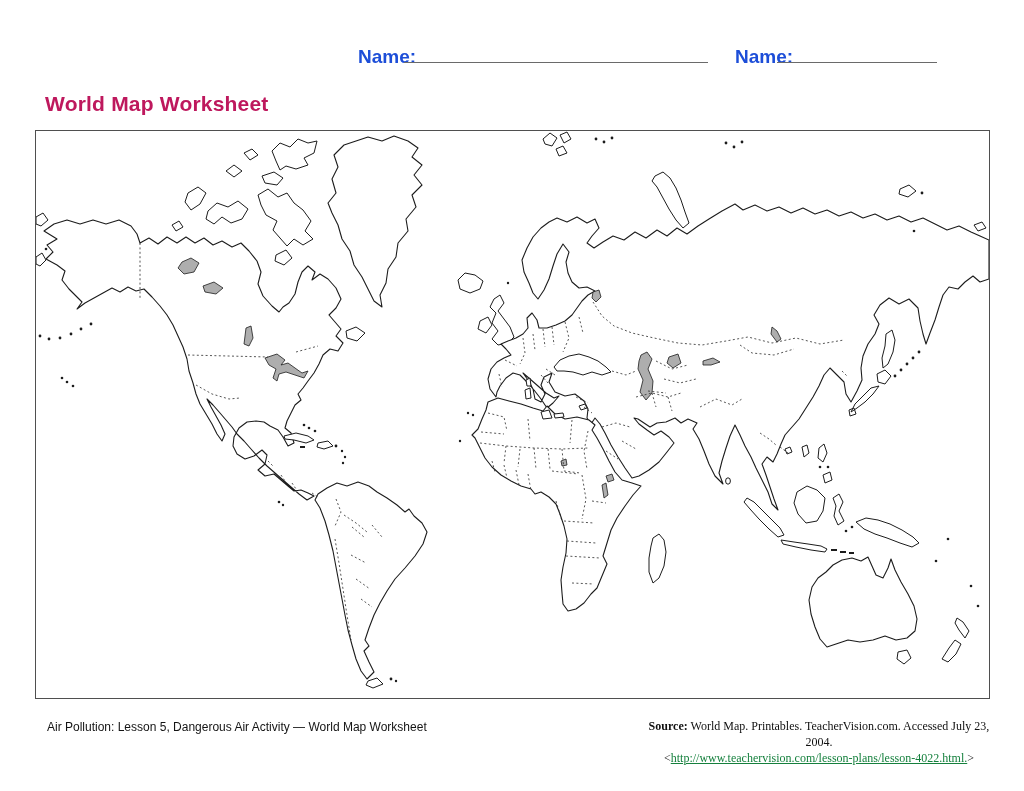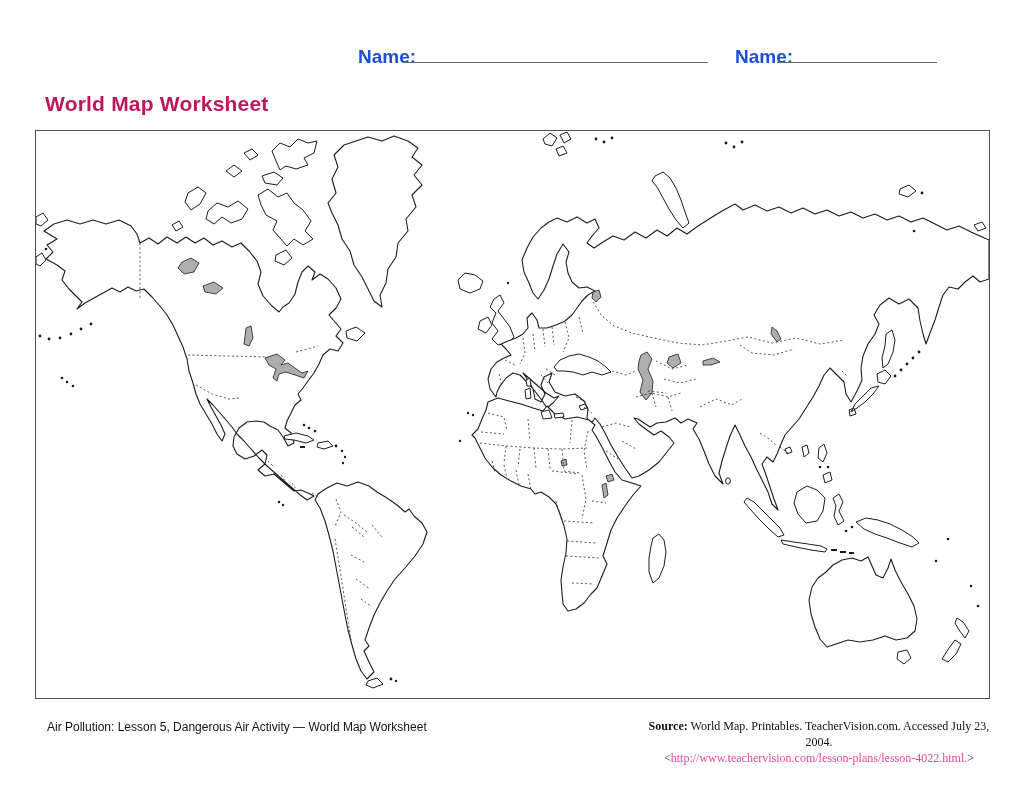--- a/index.html
+++ b/index.html
@@ -14,21 +14,21 @@
   #name-line{left:404px;top:48px;width:304px;}
   #date-label{left:735px;top:46px;}
   #date-line{left:777px;top:48px;width:160px;}
   #page-title{position:absolute;left:45px;top:92px;margin:0;font-size:21px;font-weight:bold;color:#be185d;letter-spacing:0.2px;}
   #map-frame{position:absolute;left:35px;top:130px;width:953px;height:567px;border:1px solid #4f4f4f;background:#fff;}
   #map-frame svg{display:block;}
   #footer-left{position:absolute;left:47px;top:720px;font-size:12px;color:#141414;}
   #footer-right{position:absolute;left:640px;top:718px;width:358px;text-align:center;
     font-family:"Liberation Serif","DejaVu Serif",serif;font-size:12px;line-height:16px;color:#101010;}
   #footer-right .src-label{font-weight:bold;}
-  .src-link{color:#ec4899;cursor:pointer;}
+  .src-link{color:#15803d;text-decoration:underline;cursor:pointer;}
   .src-bracket{color:#101010;text-decoration:none;}
   svg .land{fill:#ffffff;stroke:#1c1c1c;stroke-width:1.1;stroke-linejoin:round;}
   svg .isle{fill:#ffffff;stroke:#1c1c1c;stroke-width:1;stroke-linejoin:round;}
   svg .sea{fill:#ffffff;stroke:#1c1c1c;stroke-width:1;}
   svg .lake{fill:#aeaeae;stroke:#1c1c1c;stroke-width:0.8;}
   svg .border{fill:none;stroke:#2b2b2b;stroke-width:0.8;stroke-dasharray:2 2.4;}
   svg .speck{fill:#1c1c1c;stroke:none;}
 </style>
 </head>
 <body>

